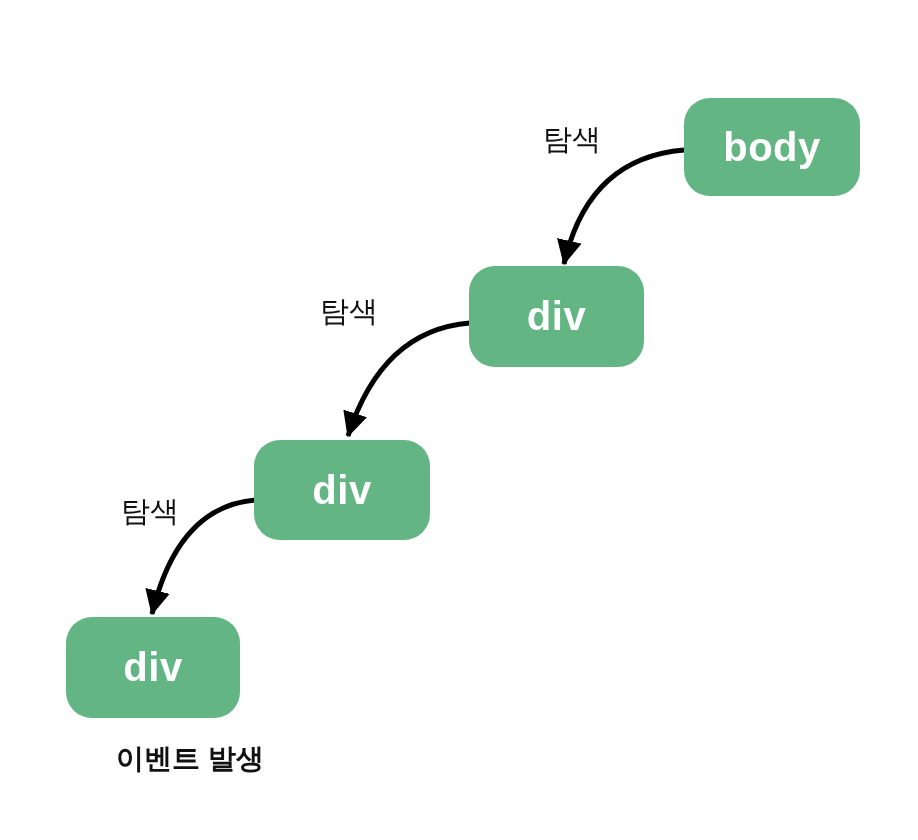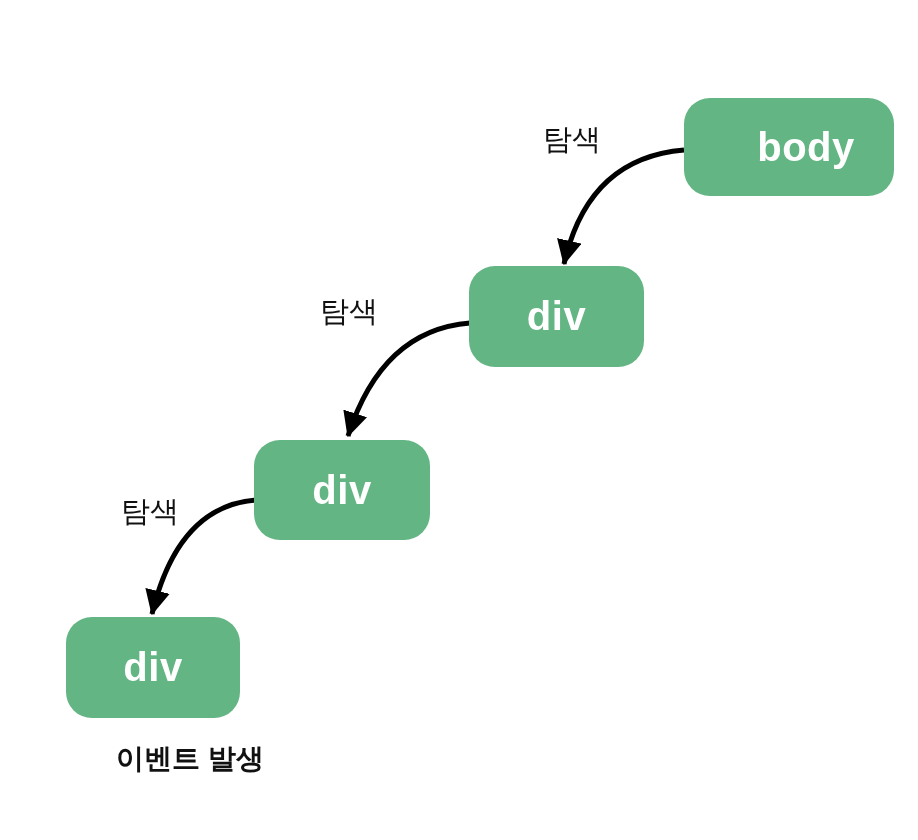--- a/index.html
+++ b/index.html
@@ -66,21 +66,21 @@
     <defs>
       <marker id="arrowhead" viewBox="0 0 10 10" refX="9.5" refY="5" markerWidth="5" markerHeight="5" orient="auto" markerUnits="strokeWidth">
         <path d="M 0 0 L 10 5 L 0 10 z" fill="#000000"></path>
       </marker>
     </defs>
     <path class="edge-path" d="M 684 150 Q 588 158 564 264" marker-end="url(#arrowhead)"></path>
     <path class="edge-path" d="M 470 323 Q 382 330 348 436" marker-end="url(#arrowhead)"></path>
     <path class="edge-path" d="M 256 500 Q 178 506 152 614" marker-end="url(#arrowhead)"></path>
   </svg>
 
-  <div class="node" style="left:684px; top:98px; width:176px; height:98px;padding-left:34px;">
+  <div class="node" style="left:684px; top:98px; width:176px; height:98px;">
     <span>body</span>
   </div>
 
   <div class="node" style="left:469px; top:266px; width:175px; height:101px;">
     <span>div</span>
   </div>
 
   <div class="node" style="left:254px; top:440px; width:176px; height:100px;">
     <span>div</span>
   </div>

